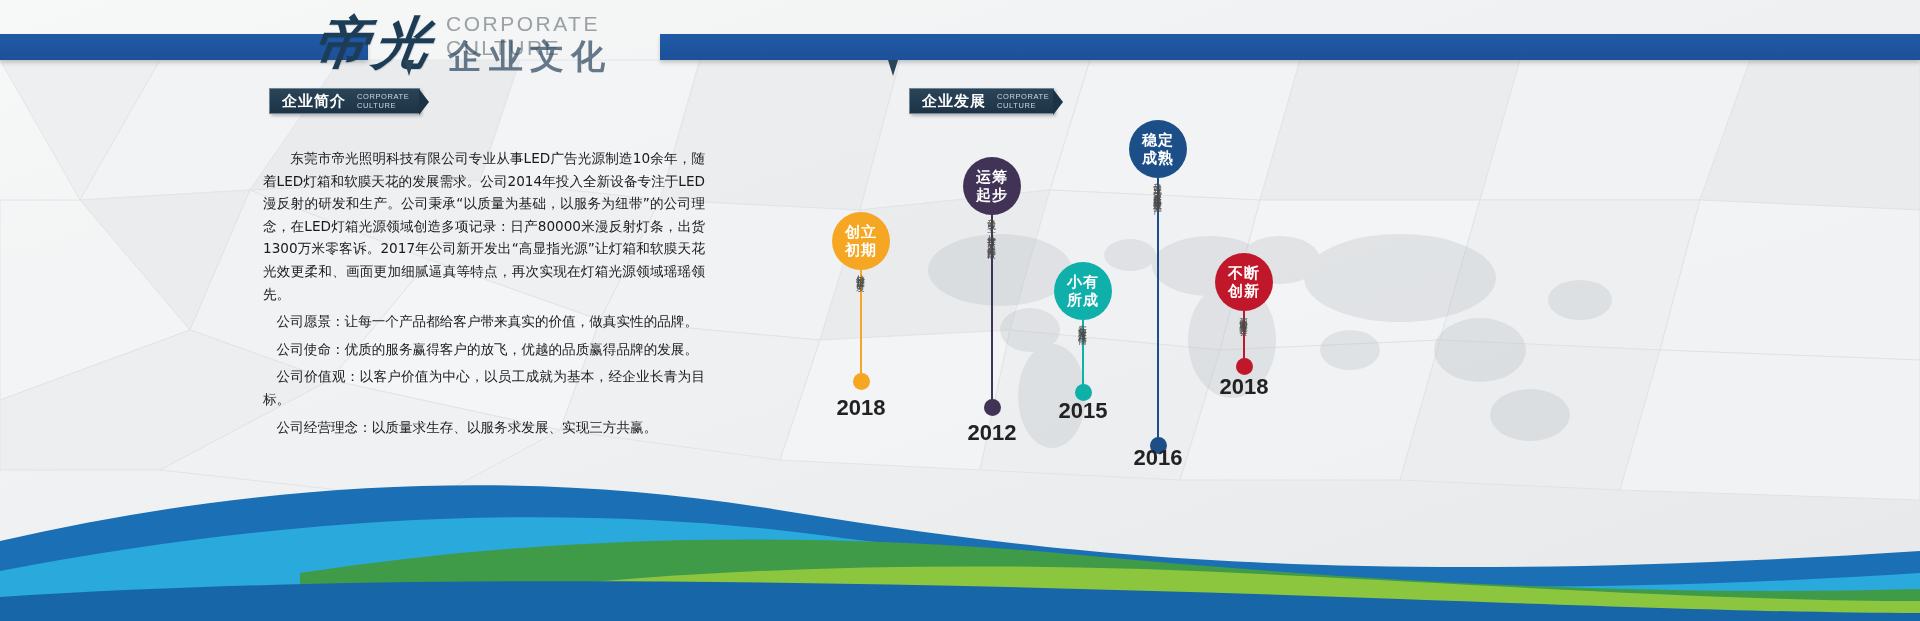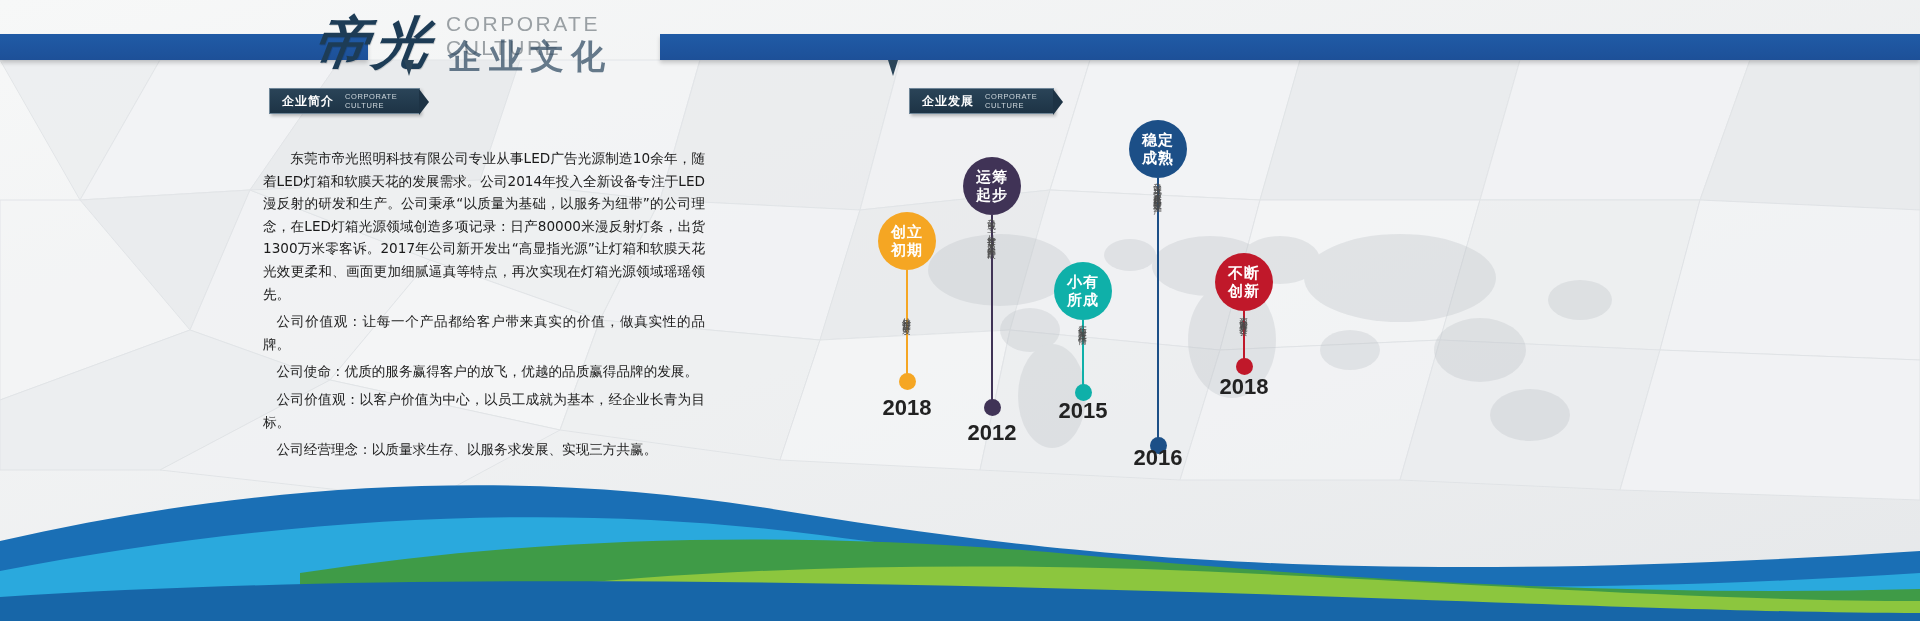--- a/index.html
+++ b/index.html
@@ -63,21 +63,21 @@
   .plate {
     position: absolute;
     height: 26px;
     background: linear-gradient(180deg,#2a4458 0%,#1d3345 100%);
     border: 1px solid #6f8698;
     display: flex; align-items: center;
     padding: 0 10px 0 12px;
     box-shadow: 2px 2px 3px rgba(0,0,0,.25);
   }
   .plate .cn {
-    color: #ffffff; font-size: 12px; font-weight: bold; letter-spacing: 1px;
+    color: #ffffff; font-size: 15px; font-weight: bold; letter-spacing: 1px;
     white-space: nowrap;
   }
   .plate .en {
     color: #cfd8de; font-size: 7.5px; line-height: 9px;
     margin-left: 11px; letter-spacing: .6px; white-space: nowrap;
   }
   .plate-flag {
     position: absolute; top: 0; right: -10px;
     width: 0; height: 0;
     border-top: 13px solid transparent;
@@ -219,21 +219,21 @@
     <span class="cn">企业发展</span>
     <span class="en">
       <span>CORPORATE</span><br>
       <span>CULTURE</span>
     </span>
     <span class="plate-flag"></span>
   </div>
 
   <div class="intro-text">
     <p class="ind1">东莞市帝光照明科技有限公司专业从事LED广告光源制造10余年，随着LED灯箱和软膜天花的发展需求。公司2014年投入全新设备专注于LED漫反射的研发和生产。公司秉承“以质量为基础，以服务为纽带”的公司理念，在LED灯箱光源领域创造多项记录：日产80000米漫反射灯条，出货1300万米零客诉。2017年公司新开发出“高显指光源”让灯箱和软膜天花光效更柔和、画面更加细腻逼真等特点，再次实现在灯箱光源领域瑶瑶领先。</p>
-    <p class="ind2">公司价值观：让每一个产品都给客户带来真实的价值，做真实性的品牌。</p>
+    <p class="ind2">公司愿景：让每一个产品都给客户带来真实的价值，做真实性的品牌。</p>
     <p class="ind2">公司使命：优质的服务赢得客户的放飞，优越的品质赢得品牌的发展。</p>
     <p class="ind2">公司价值观：以客户价值为中心，以员工成就为基本，经企业长青为目标。</p>
     <p class="ind2">公司经营理念：以质量求生存、以服务求发展、实现三方共赢。</p>
   </div>
 
   <div class="worldmap">
     <svg viewBox="0 0 780 300" preserveAspectRatio="none">
       <g fill="#b9bec3">
         <ellipse cx="120" cy="70" rx="72" ry="36"></ellipse>
         <ellipse cx="150" cy="130" rx="30" ry="22"></ellipse>
@@ -245,21 +245,21 @@
         <ellipse cx="600" cy="150" rx="46" ry="32"></ellipse>
         <ellipse cx="650" cy="215" rx="40" ry="26"></ellipse>
         <ellipse cx="470" cy="150" rx="30" ry="20"></ellipse>
         <ellipse cx="250" cy="55" rx="26" ry="16"></ellipse>
         <ellipse cx="700" cy="100" rx="32" ry="20"></ellipse>
       </g>
     </svg>
   </div>
 
   <div id="timeline">
-      <div class="tl-item" style="left: 867px; top: 0px; width: 80px; height: 542px; text-align: center;">
+      <div class="tl-item" style="left: 821px; top: 0px; width: 80px; height: 542px;">
         <div class="tl-stem" style="background: rgb(245, 166, 35); top: 270px; height: 112px;"></div>
         <div class="tl-bubble" style="background: rgb(245, 166, 35); top: 212px;">
           <span>创立</span>
           <span>初期</span>
         </div>
         <div class="tl-desc" style="top: 268px; height: 96px;">外销灯管步研发</div>
         <div class="tl-dot" style="background: rgb(245, 166, 35); top: 373px;"></div>
         <div class="tl-year" style="top: 395px;">2018</div>
       </div>
       <div class="tl-item" style="left: 952px; top: 0px; width: 80px; height: 621px;">

